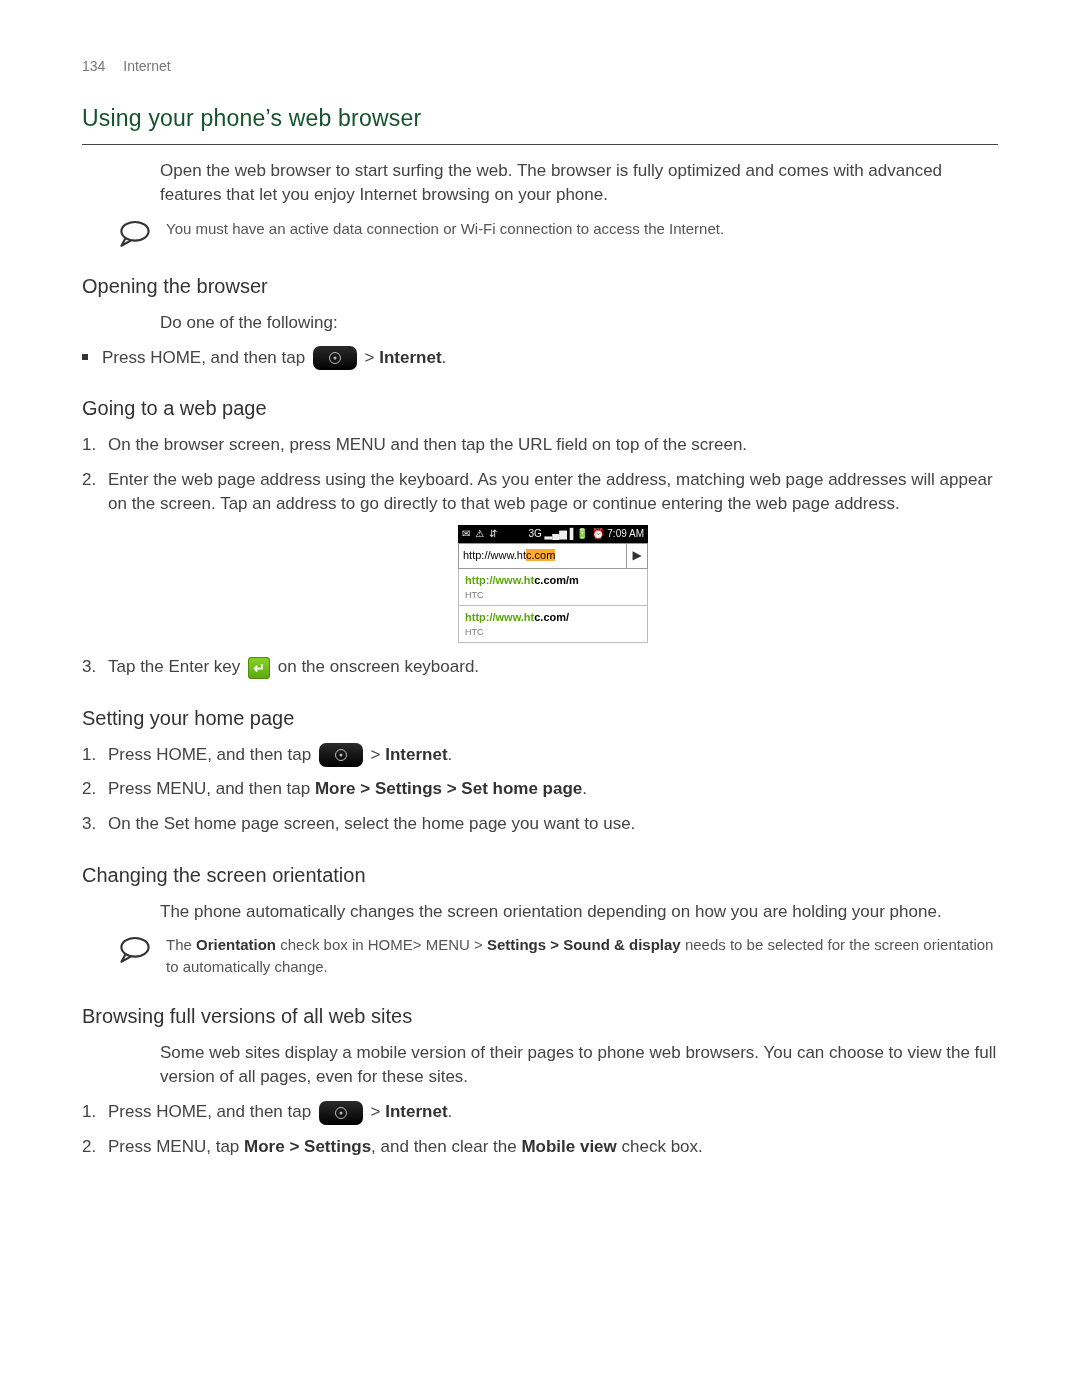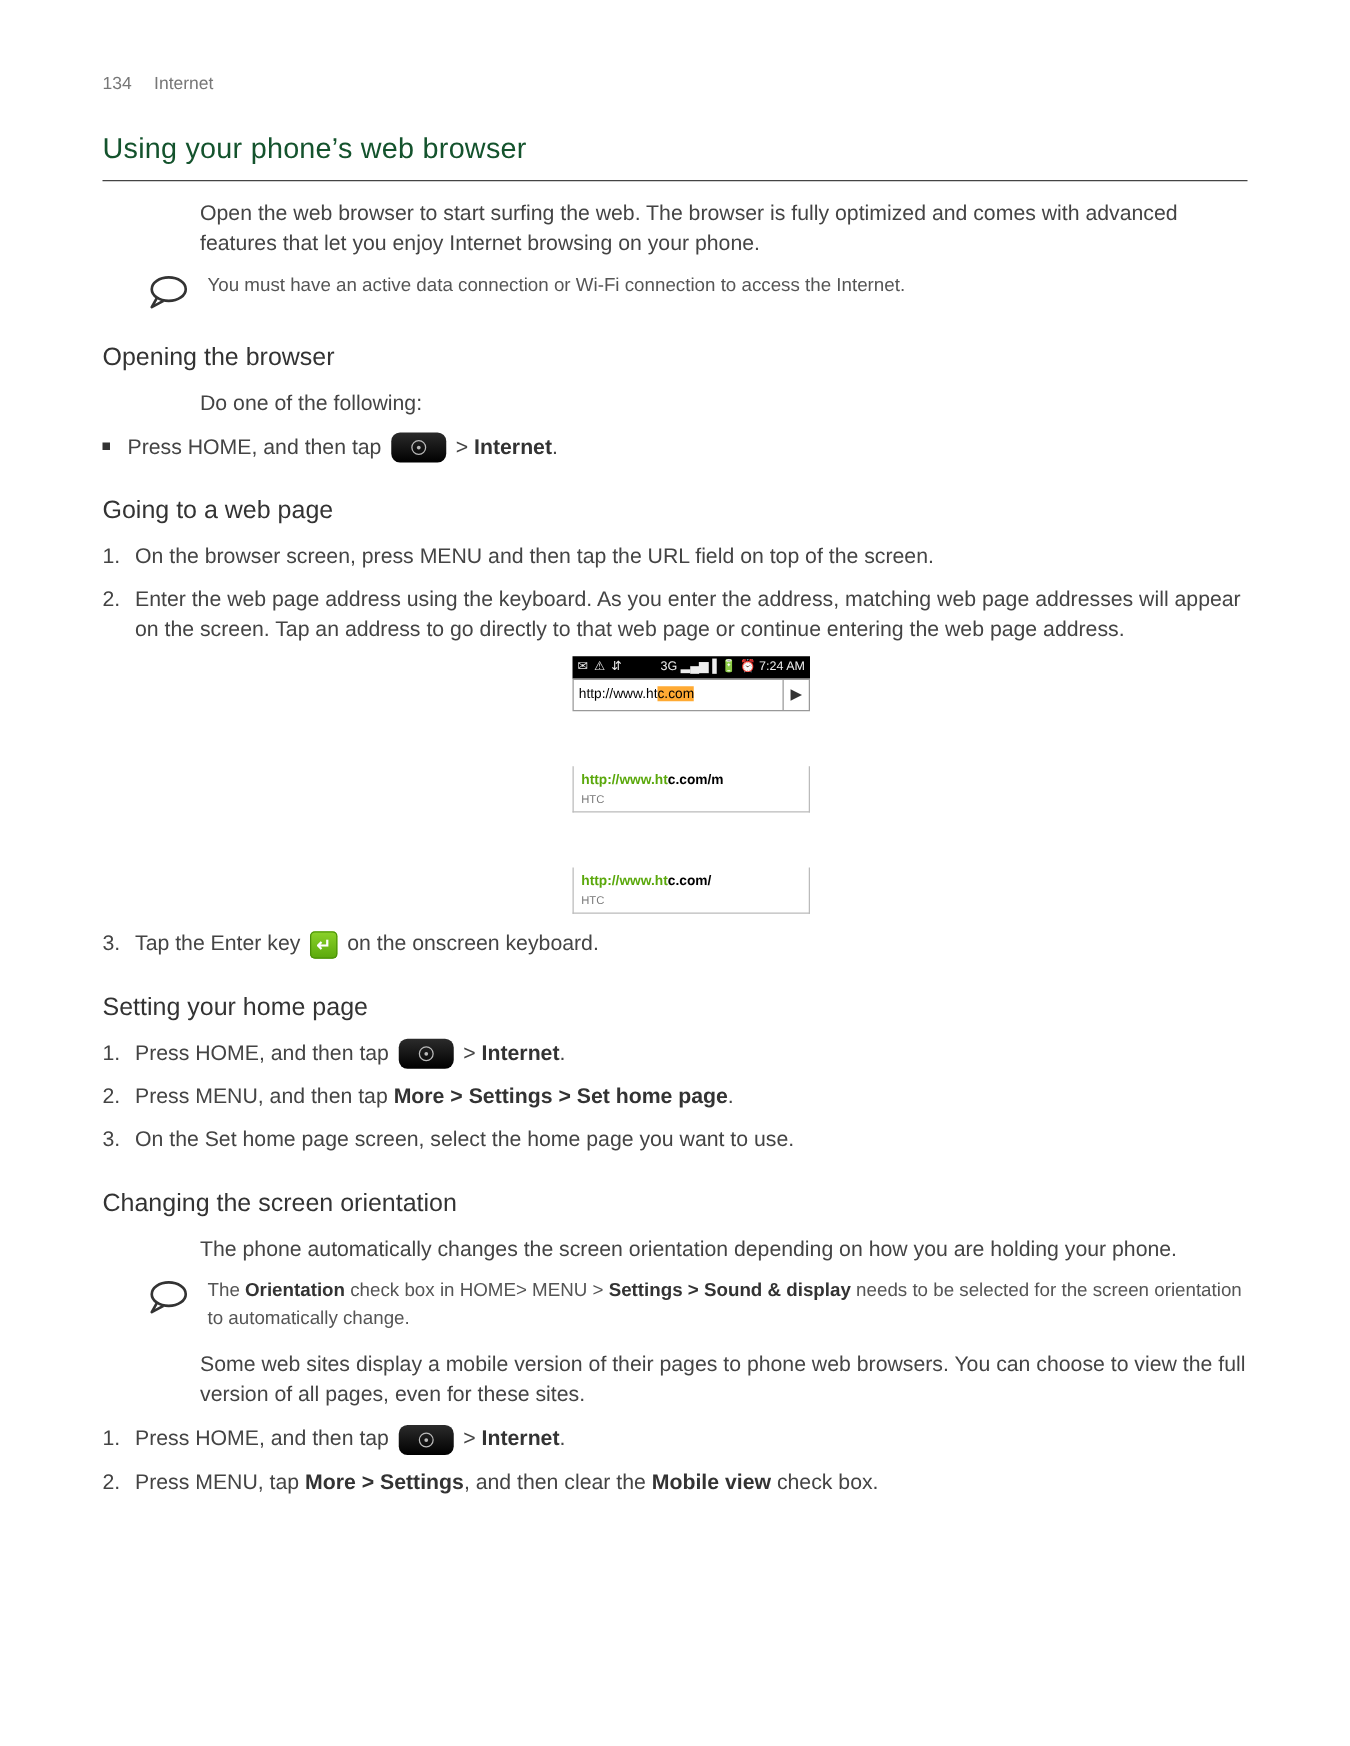--- a/index.html
+++ b/index.html
@@ -188,21 +188,20 @@
   .ps-url .addr .sel { background:#ffaa33; }
   .ps-url .go {
     width:20px; border-left:1px solid #999;
     display:flex; align-items:center; justify-content:center;
     font-size:12px; color:#333;
   }
   .ps-sug {
     border:1px solid #bbb; border-top:0;
     background:#fff;
     padding:4px 4px 3px 6px;
-    margin-top:44px;
   }
   .ps-sug .line1 { color:#000; font-size:11px; font-weight:600;}
   .ps-sug .line1 .g { color:#5aa80b; }
   .ps-sug .line2 { color:#777; font-size:9px; }
 </style>
 </head>
 <body>
 
 <div class="page">
 
@@ -235,21 +234,21 @@
   </ul>
 
   <h2 class="sub">Going to a web page</h2>
   <ol class="num indent-1">
     <li>On the browser screen, press MENU and then tap the URL field on top of the screen.</li>
     <li>
       <span>Enter the web page address using the keyboard. As you enter the address, matching web page addresses will appear on the screen. Tap an address to go directly to that web page or continue entering the web page address.</span>
       <div class="phone-shot">
         <div class="ps-status">
           <span class="ico">✉ ⚠ ⇵</span>
-          <span>3G ▂▄▆ ▌🔋 ⏰ 7:24 AM</span>
+          <span>3G ▂▄▆ ▌🔋 ⏰ 7:09 AM</span>
         </div>
         <div class="ps-url">
           <div class="addr"><span>http://www.ht</span><span class="sel">c.com</span></div>
           <div class="go">▶</div>
         </div>
         <div class="ps-sug">
           <div class="line1"><span class="g">http://www.ht</span><span>c.com/m</span></div>
           <div class="line2">HTC</div>
         </div>
         <div class="ps-sug">
@@ -282,20 +281,21 @@
       <svg viewBox="0 0 40 34">
           <ellipse cx="20" cy="15" rx="16" ry="11" fill="none" stroke="#333" stroke-width="2.5"></ellipse>
           <path d="M9 23 L4 32 L15 26" fill="none" stroke="#333" stroke-width="2.5" stroke-linejoin="round"></path>
         </svg>
     </span>
     <div class="note-text">
       <span>The </span><span class="bold">Orientation</span><span> check box in HOME&gt; MENU &gt; </span><span class="bold">Settings &gt; Sound &amp; display</span><span> needs to be selected for the screen orientation to automatically change.</span>
     </div>
   </div>
 
+  <h2 class="sub">Browsing full versions of all web sites</h2>
   <p class="indent-1">Some web sites display a mobile version of their pages to phone web browsers. You can choose to view the full version of all pages, even for these sites.</p>
   <ol class="num indent-1">
     <li>
       <span>Press HOME, and then tap </span><span class="apps-btn"></span><span>  &gt; </span><span class="bold">Internet</span><span>.</span>
     </li>
     <li>
       <span>Press MENU, tap </span><span class="bold">More &gt; Settings</span><span>, and then clear the </span><span class="bold">Mobile view</span><span> check box.</span>
     </li>
   </ol>
 

